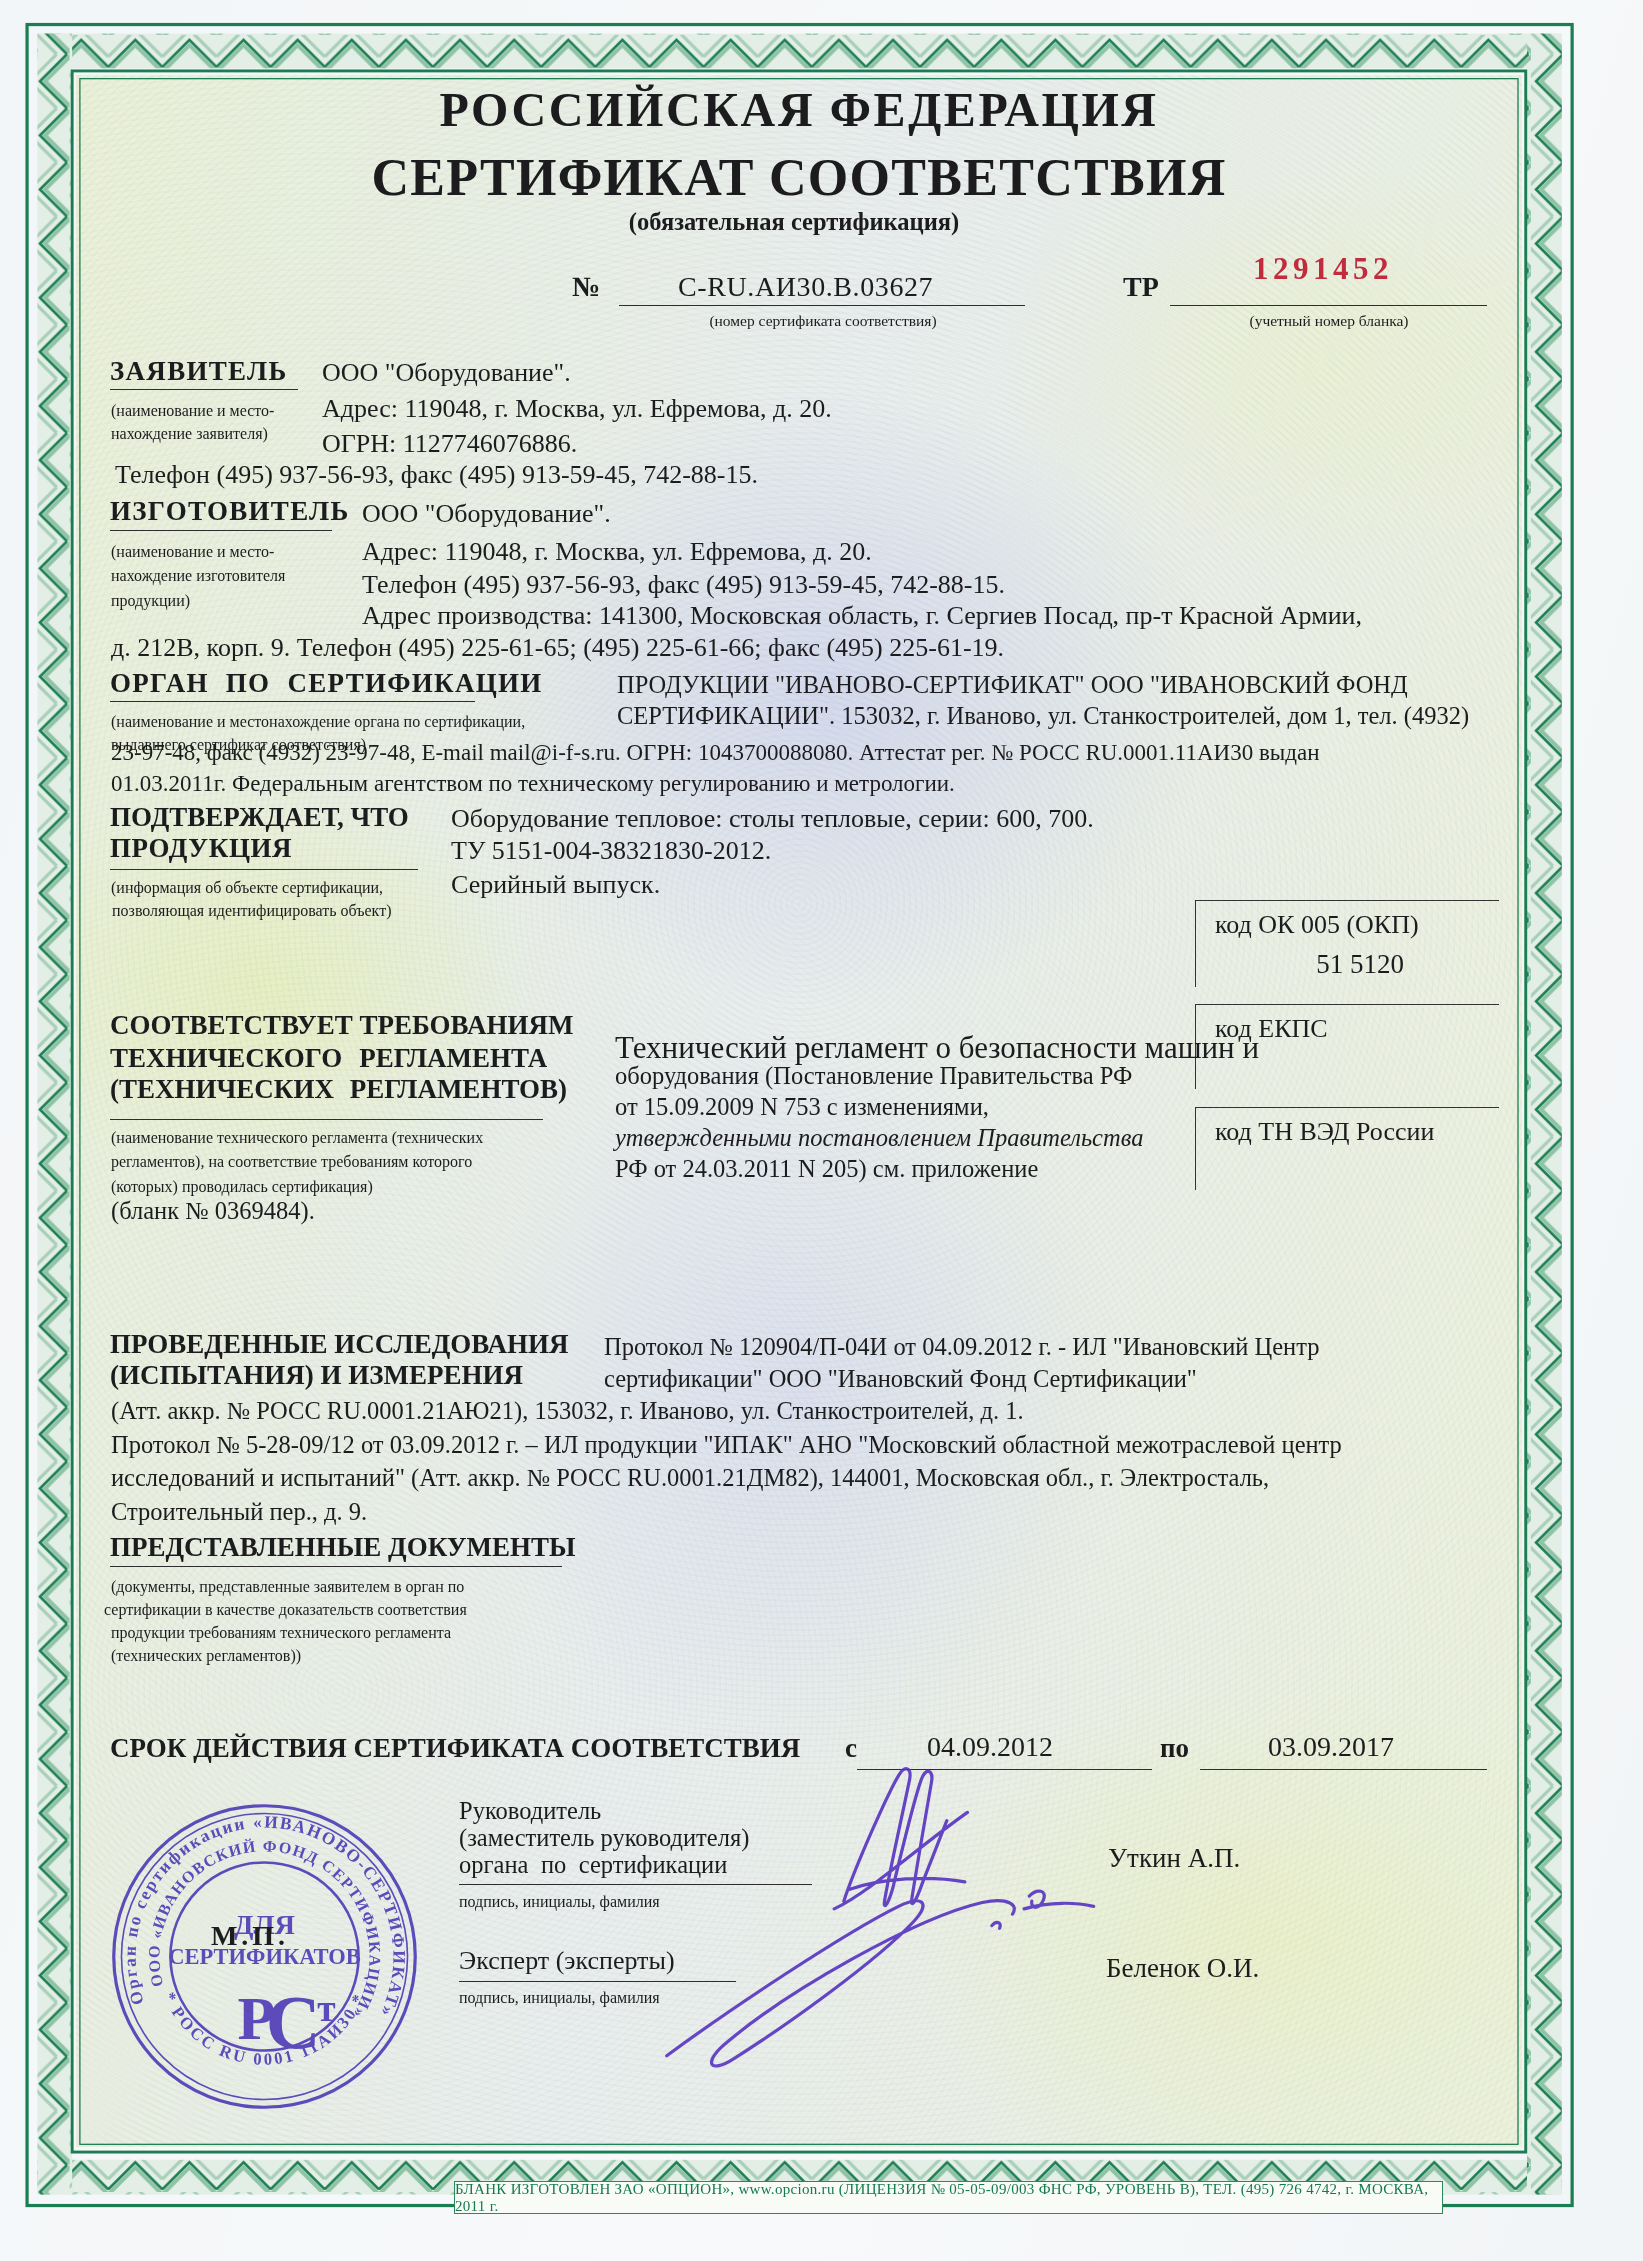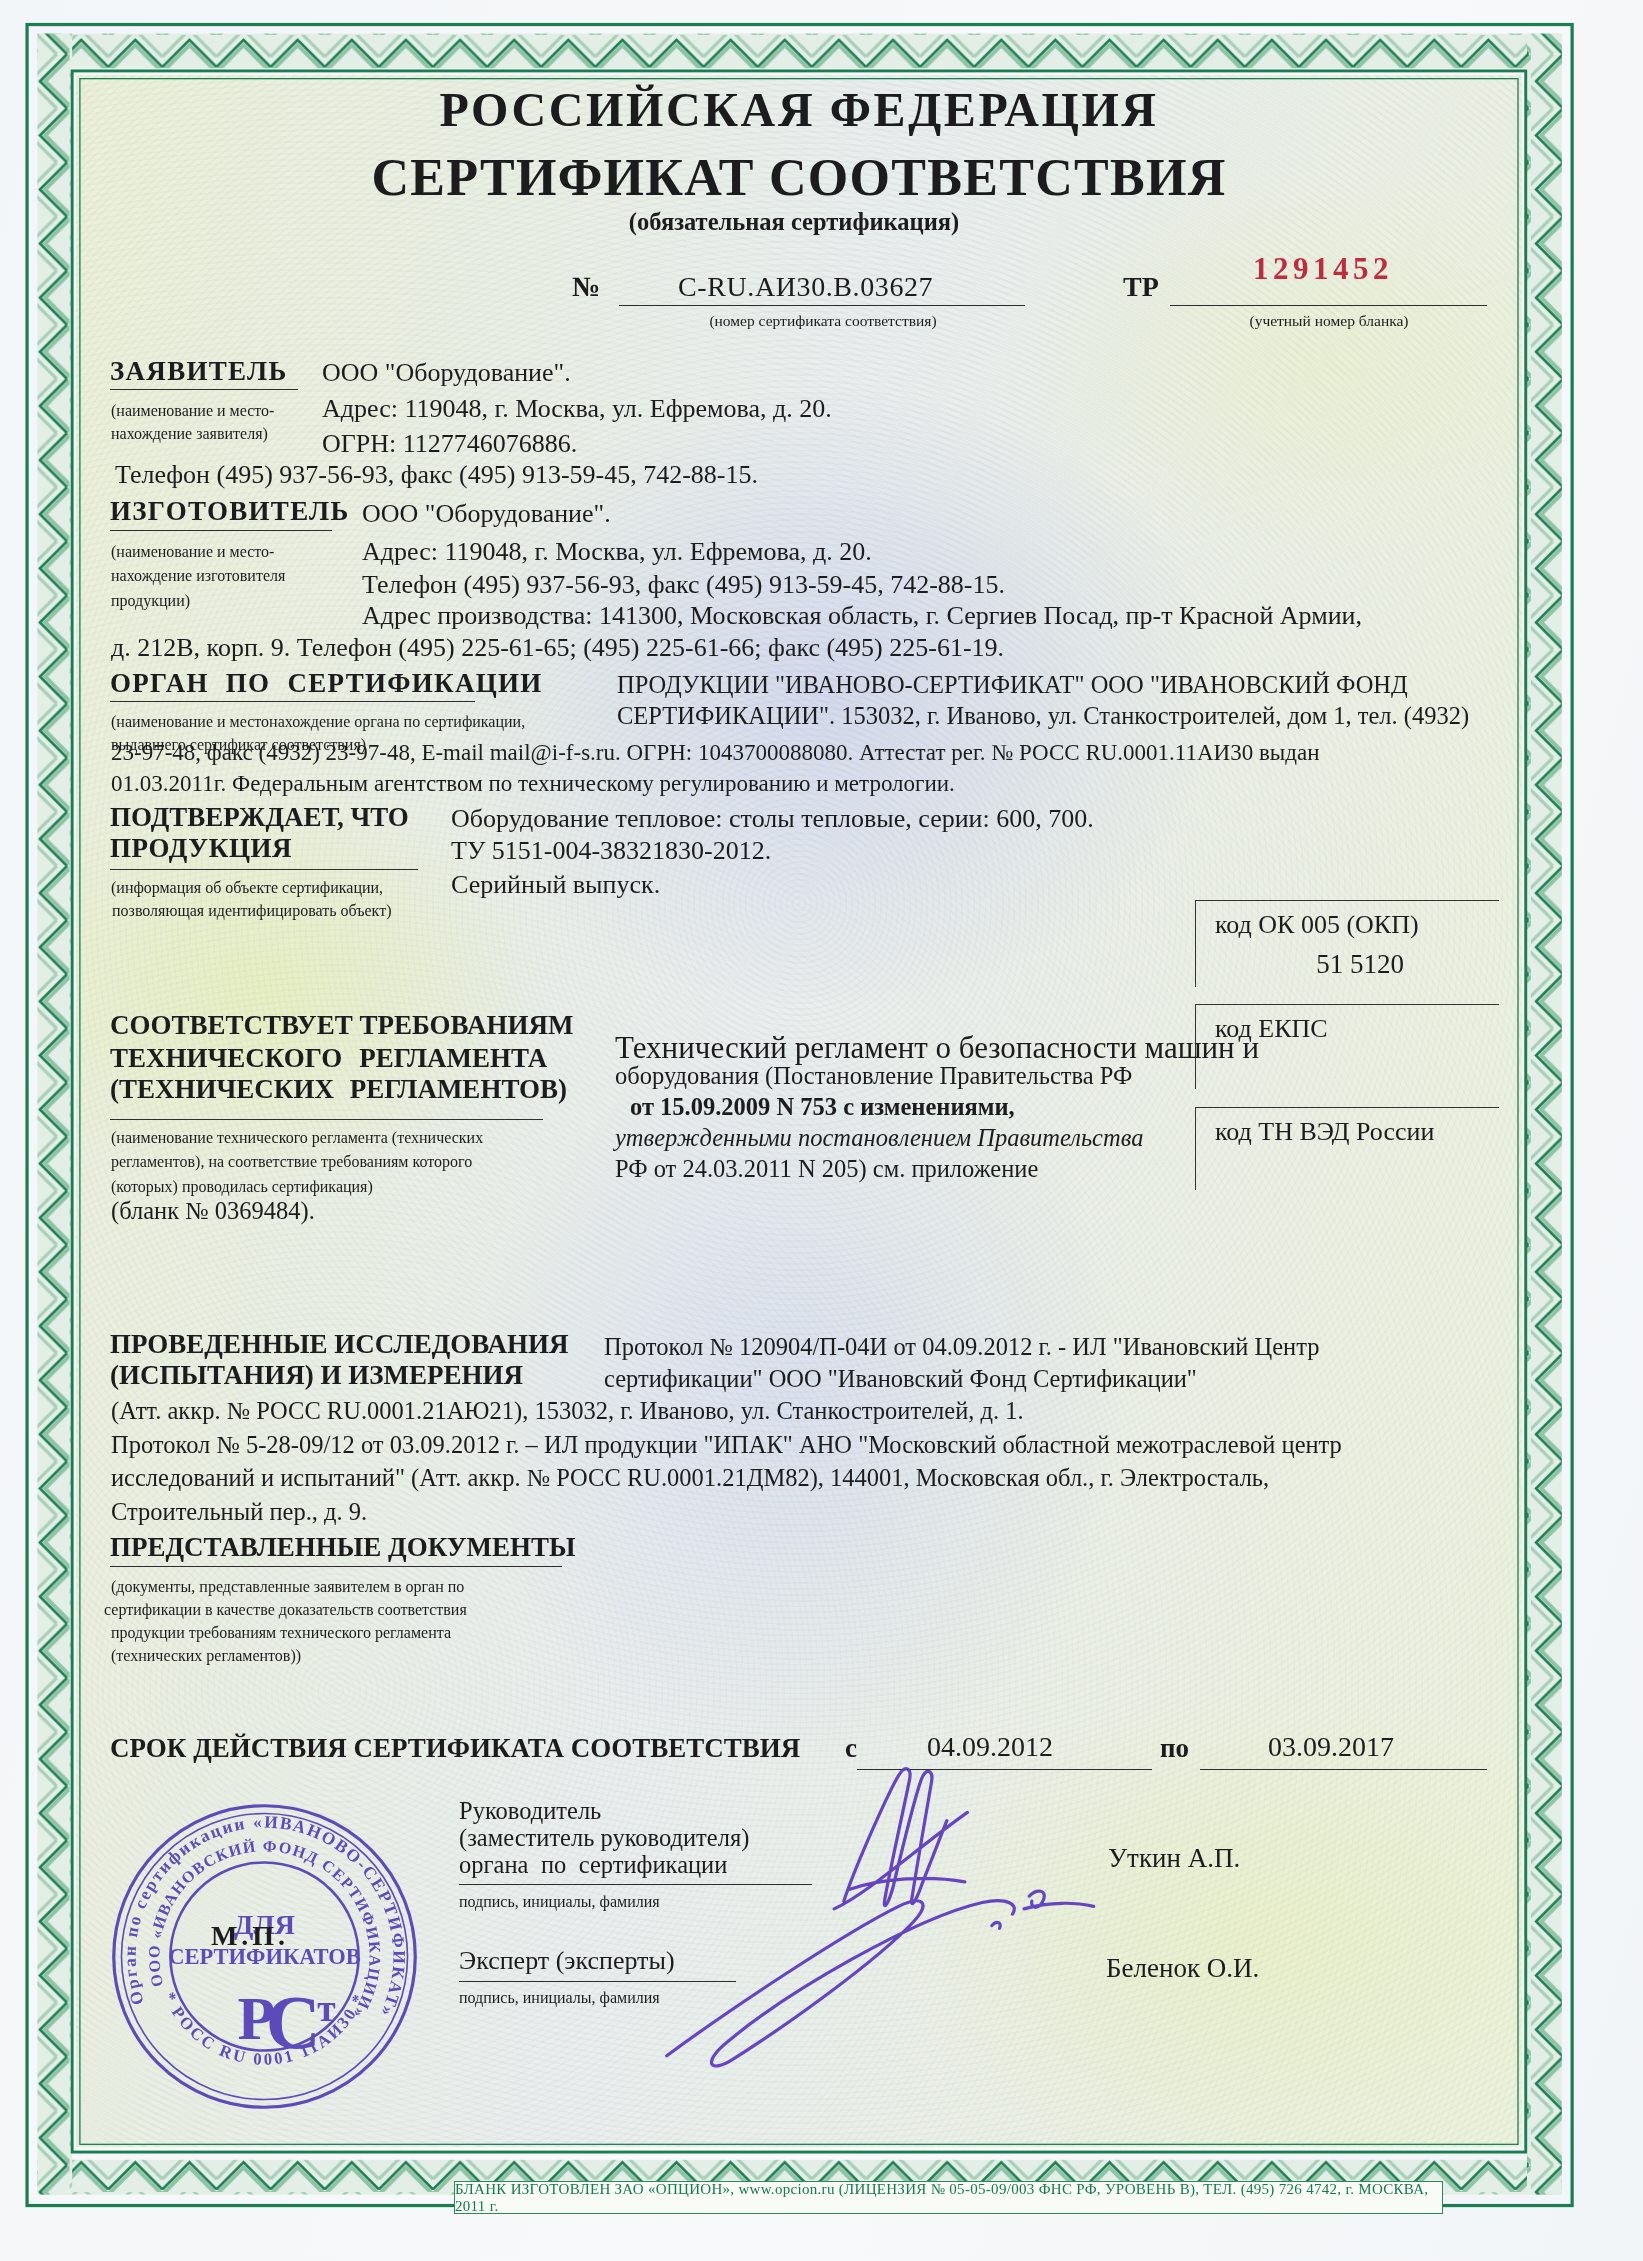--- a/index.html
+++ b/index.html
@@ -142,21 +142,21 @@
     <div class="t b" style="left:110px;top:1010px;font-size:27px;">СООТВЕТСТВУЕТ ТРЕБОВАНИЯМ</div>
     <div class="t b" style="left:110px;top:1043px;font-size:27px;word-spacing:10.3px;">ТЕХНИЧЕСКОГО  РЕГЛАМЕНТА</div>
     <div class="t b" style="left:110px;top:1074px;font-size:27px;word-spacing:9px;">(ТЕХНИЧЕСКИХ  РЕГЛАМЕНТОВ)</div>
     <div class="u" style="left:110px;top:1088px;width:433px;height:31px;"></div>
     <div class="t sub" style="left:111px;top:1129px;">(наименование технического регламента (технических</div>
     <div class="t sub" style="left:111px;top:1153px;">регламентов), на соответствие требованиям которого</div>
     <div class="t sub" style="left:111px;top:1178px;">(которых) проводилась сертификация)</div>
     <div class="t" style="left:111px;top:1197px;font-size:24.5px;">(бланк № 0369484).</div>
     <div class="t" style="left:615px;top:1030px;font-size:31px;">Технический регламент о безопасности машин и</div>
     <div class="t" style="left:615px;top:1062px;font-size:24.5px;">оборудования (Постановление Правительства РФ</div>
-    <div class="t" style="left:630px;top:1093px;font-size:24.5px;font-weight:bold;">от 15.09.2009 N 753 с изменениями,</div>
+    <div class="t" style="left:615px;top:1093px;font-size:24.5px;">от 15.09.2009 N 753 с изменениями,</div>
     <div class="t" style="left:615px;top:1124px;font-size:24.5px;font-style:italic;">утвержденными постановлением Правительства</div>
     <div class="t" style="left:615px;top:1155px;font-size:24.5px;">РФ от 24.03.2011 N 205) см. приложение</div>
   </div>
 
   <div>
     <div class="t b" style="left:110px;top:1329px;font-size:27px;">ПРОВЕДЕННЫЕ ИССЛЕДОВАНИЯ</div>
     <div class="t b" style="left:110px;top:1360px;font-size:27px;">(ИСПЫТАНИЯ) И ИЗМЕРЕНИЯ</div>
     <div class="t" style="left:604px;top:1333px;font-size:24.5px;">Протокол № 120904/П-04И от 04.09.2012 г. - ИЛ "Ивановский Центр</div>
     <div class="t" style="left:604px;top:1365px;font-size:24.5px;">сертификации" ООО "Ивановский Фонд Сертификации"</div>
     <div class="t" style="left:111px;top:1397px;font-size:24.5px;">(Атт. аккр. № РОСС RU.0001.21АЮ21), 153032, г. Иваново, ул. Станкостроителей, д. 1.</div>

